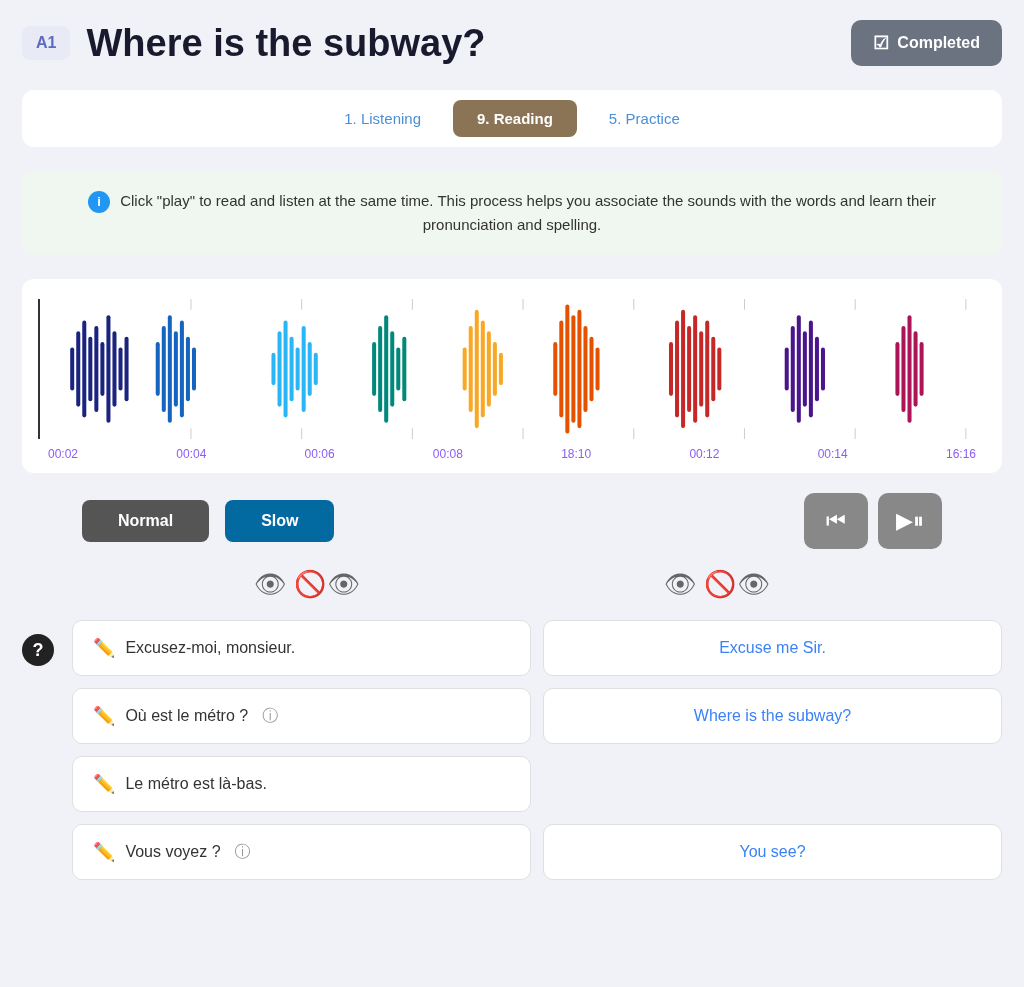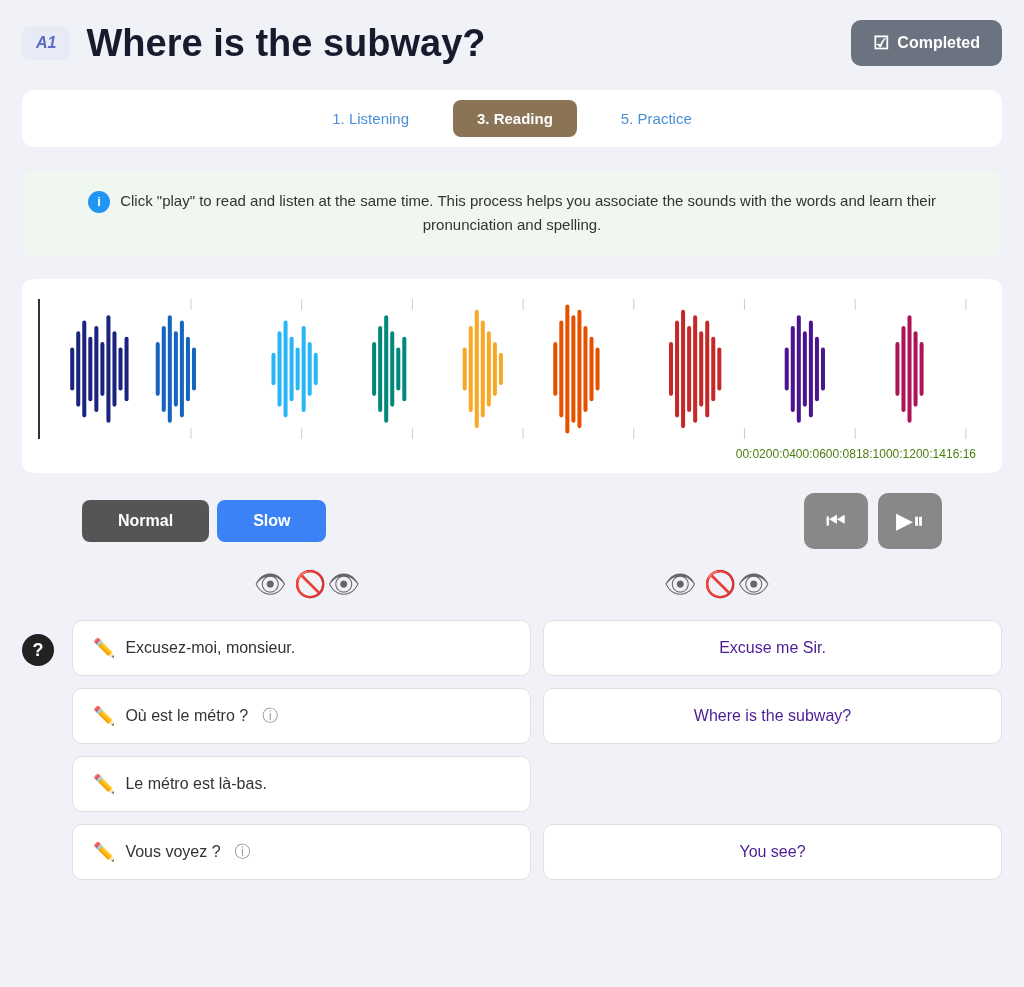--- a/index.html
+++ b/index.html
@@ -26,21 +26,20 @@
       align-items: center;
       gap: 16px;
     }
     .level-badge {
       background: #e8eaf6;
       color: #5c6bc0;
       font-weight: 600;
       font-size: 16px;
       padding: 8px 14px;
       border-radius: 8px;
-      font-style: italic;
     }
     .page-title {
       font-size: 38px;
       font-weight: 800;
       color: #1a1a2e;
     }
     .completed-btn {
       display: flex;
       align-items: center;
       gap: 8px;
@@ -52,21 +51,21 @@
       font-size: 16px;
       font-weight: 600;
       cursor: pointer;
     }
     .completed-btn .check-icon {
       font-size: 18px;
     }
     
     .tabs {
       display: flex;
-      gap: 20px;
+      gap: 8px;
       justify-content: center;
       margin-bottom: 24px;
       background: white;
       border-radius: 12px;
       padding: 10px 16px;
     }
     .tab {
       padding: 10px 24px;
       border-radius: 8px;
       font-size: 15px;
@@ -122,52 +121,52 @@
       align-items: center;
       border-left: 2px solid #333;
       margin-bottom: 8px;
     }
     .waveform-svg {
       width: 100%;
       height: 100%;
     }
     .time-markers {
       display: flex;
-      justify-content: flex-end;
+      justify-content: space-between;
       padding: 0 10px;
-      color: #4d7c0f;
+      color: #8b5cf6;
       font-size: 12px;
     }
     
     .controls-row {
       display: flex;
       align-items: center;
       justify-content: space-between;
       margin-bottom: 20px;
       padding: 0 60px;
     }
     .speed-buttons {
       display: flex;
-      gap: 8px;
     }
     .speed-btn {
       padding: 12px 36px;
       border-radius: 8px;
       font-size: 16px;
       font-weight: 700;
       cursor: pointer;
       border: none;
     }
     .speed-btn.active {
       background: #555;
       color: white;
     }
     .speed-btn.inactive {
-      background: #3b82f6;
-      color: white;
+      background: #0369a1;
+      color: white;
+      margin-left: 16px;
     }
     .playback-buttons {
       display: flex;
       gap: 10px;
     }
     .play-btn {
       width: 64px;
       height: 56px;
       border-radius: 10px;
       background: #888;
@@ -230,21 +229,21 @@
       font-size: 16px;
       cursor: pointer;
       display: flex;
       align-items: center;
       gap: 10px;
     }
     .sentence-card.french {
       color: #333;
     }
     .sentence-card.english {
-      color: #4c1d95;
+      color: #3b82f6;
       justify-content: center;
     }
     .edit-icon {
       color: #4a90d9;
       font-size: 18px;
     }
     .info-circle {
       color: #999;
       font-size: 16px;
       margin-left: 4px;
@@ -261,21 +260,21 @@
       <h1 class="page-title">Where is the subway?</h1>
     </div>
     <button class="completed-btn">
       <span class="check-icon">☑</span>
       <span>Completed</span>
     </button>
   </div>
 
   <div class="tabs">
     <button class="tab">1. Listening</button>
-    <button class="tab active">3. Reading</button>
+    <button class="tab active">9. Reading</button>
     <button class="tab">5. Practice</button>
   </div>
 
   <div class="info-box">
     <span class="info-icon">i</span>
     <span>Click "play" to read and listen at the same time. This process helps you associate the sounds with the words and learn their pronunciation and spelling.</span>
   </div>
 
   <div class="waveform-container">
     <div class="waveform-display">

